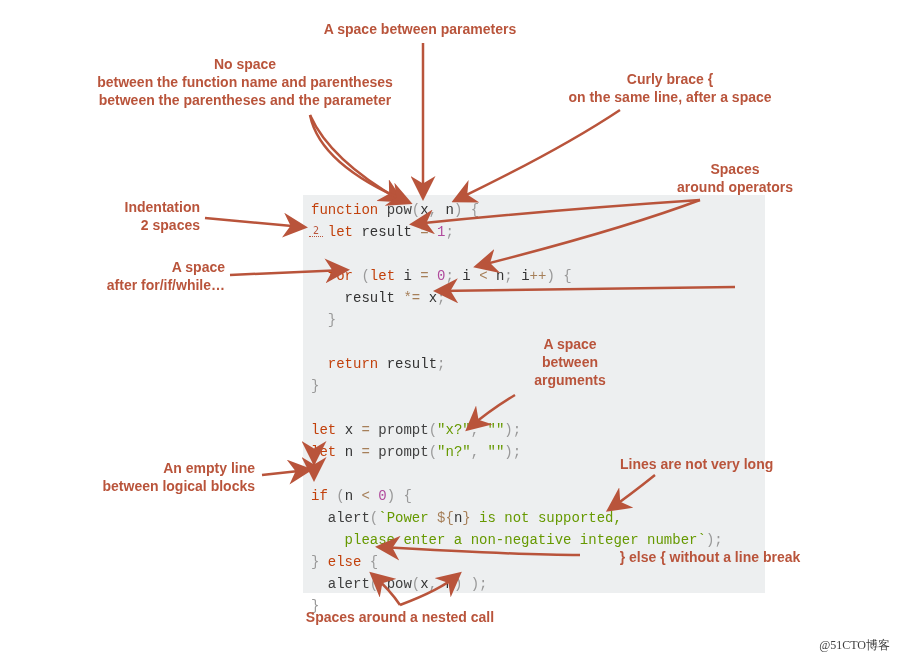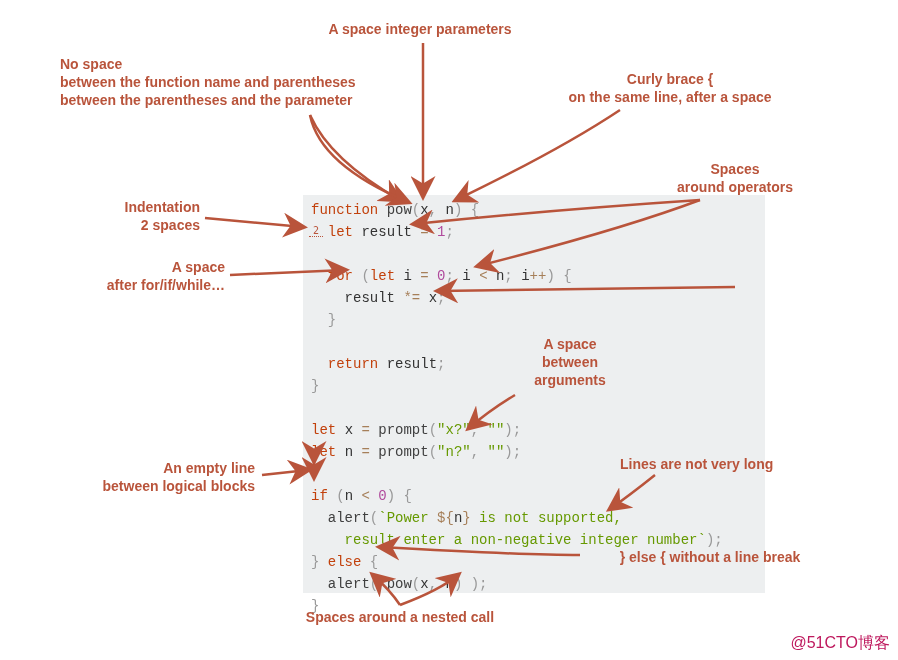--- a/index.html
+++ b/index.html
@@ -55,23 +55,23 @@
     position: absolute;
     left: 0; top: 0;
     width: 898px;
     height: 660px;
     pointer-events: none;
   }
   .watermark {
     position: absolute;
     right: 8px;
     bottom: 6px;
-    color: #be185d;
-    font-size: 16px;
-    font-family: Liberation Sans, sans-serif;
+    color: #404040;
+    font-size: 12px;
+    font-family: Liberation Serif, serif;
   }
   .indent-marker {
     position: absolute;
     font-family: Consolas, monospace;
     font-size: 10px;
     color: #b9543b;
     border-bottom: 1px dotted #b9543b;
   }
 </style>
 </head>
@@ -88,31 +88,31 @@
   <span class="par">}</span>
 
   <span class="kw">return</span> <span class="var">result</span><span class="par">;</span>
 <span class="par">}</span>
 
 <span class="kw">let</span> <span class="var">x</span> <span class="op">=</span> <span class="fn">prompt</span><span class="par">(</span><span class="str">"x?"</span><span class="par">,</span><span> </span><span class="str">""</span><span class="par">)</span><span class="par">;</span>
 <span class="kw">let</span> <span class="var">n</span> <span class="op">=</span> <span class="fn">prompt</span><span class="par">(</span><span class="str">"n?"</span><span class="par">,</span><span> </span><span class="str">""</span><span class="par">)</span><span class="par">;</span>
 
 <span class="kw">if</span> <span class="par">(</span><span class="var">n</span> <span class="op">&lt;</span> <span class="num">0</span><span class="par">)</span><span class="par"> {</span>
   <span class="fn">alert</span><span class="par">(</span><span class="str">`</span><span class="str">Power </span><span class="op">${</span><span class="var">n</span><span class="op">}</span><span class="str"> is not supported,</span>
-<span class="str">    result enter a non-negative integer number</span><span class="str">`</span><span class="par">)</span><span class="par">;</span>
+<span class="str">    please enter a non-negative integer number</span><span class="str">`</span><span class="par">)</span><span class="par">;</span>
 <span class="par">}</span> <span class="kw">else</span> <span class="par">{</span>
   <span class="fn">alert</span><span class="par">(</span><span> </span><span class="fn">pow</span><span class="par">(</span><span class="var">x</span><span class="par">,</span><span> </span><span class="var">n</span><span class="par">)</span><span> </span><span class="par">)</span><span class="par">;</span>
 <span class="par">}</span></pre>
   </div>
 
   <div class="indent-marker" style="left:309px; top:225px; width:14px; text-align:center;">2</div>
 
-  <div class="ann" style="left:285px; top:20px; width:270px;">A space integer parameters</div>
+  <div class="ann" style="left:285px; top:20px; width:270px;">A space between parameters</div>
 
-  <div class="ann" style="left:60px; top:55px; width:370px; text-align:left;">No space<br>between the function name and parentheses<br>between the parentheses and the parameter</div>
+  <div class="ann" style="left:60px; top:55px; width:370px; text-align:center;">No space<br>between the function name and parentheses<br>between the parentheses and the parameter</div>
 
   <div class="ann" style="left:540px; top:70px; width:260px;">Curly brace {<br>on the same line, after a space</div>
 
   <div class="ann" style="left:635px; top:160px; width:200px;">Spaces<br>around operators</div>
 
   <div class="ann" style="left:80px; top:198px; width:120px; text-align:right;">Indentation<br>2 spaces</div>
 
   <div class="ann" style="left:55px; top:258px; width:170px; text-align:right;">A space<br>after for/if/while…</div>
 
 

